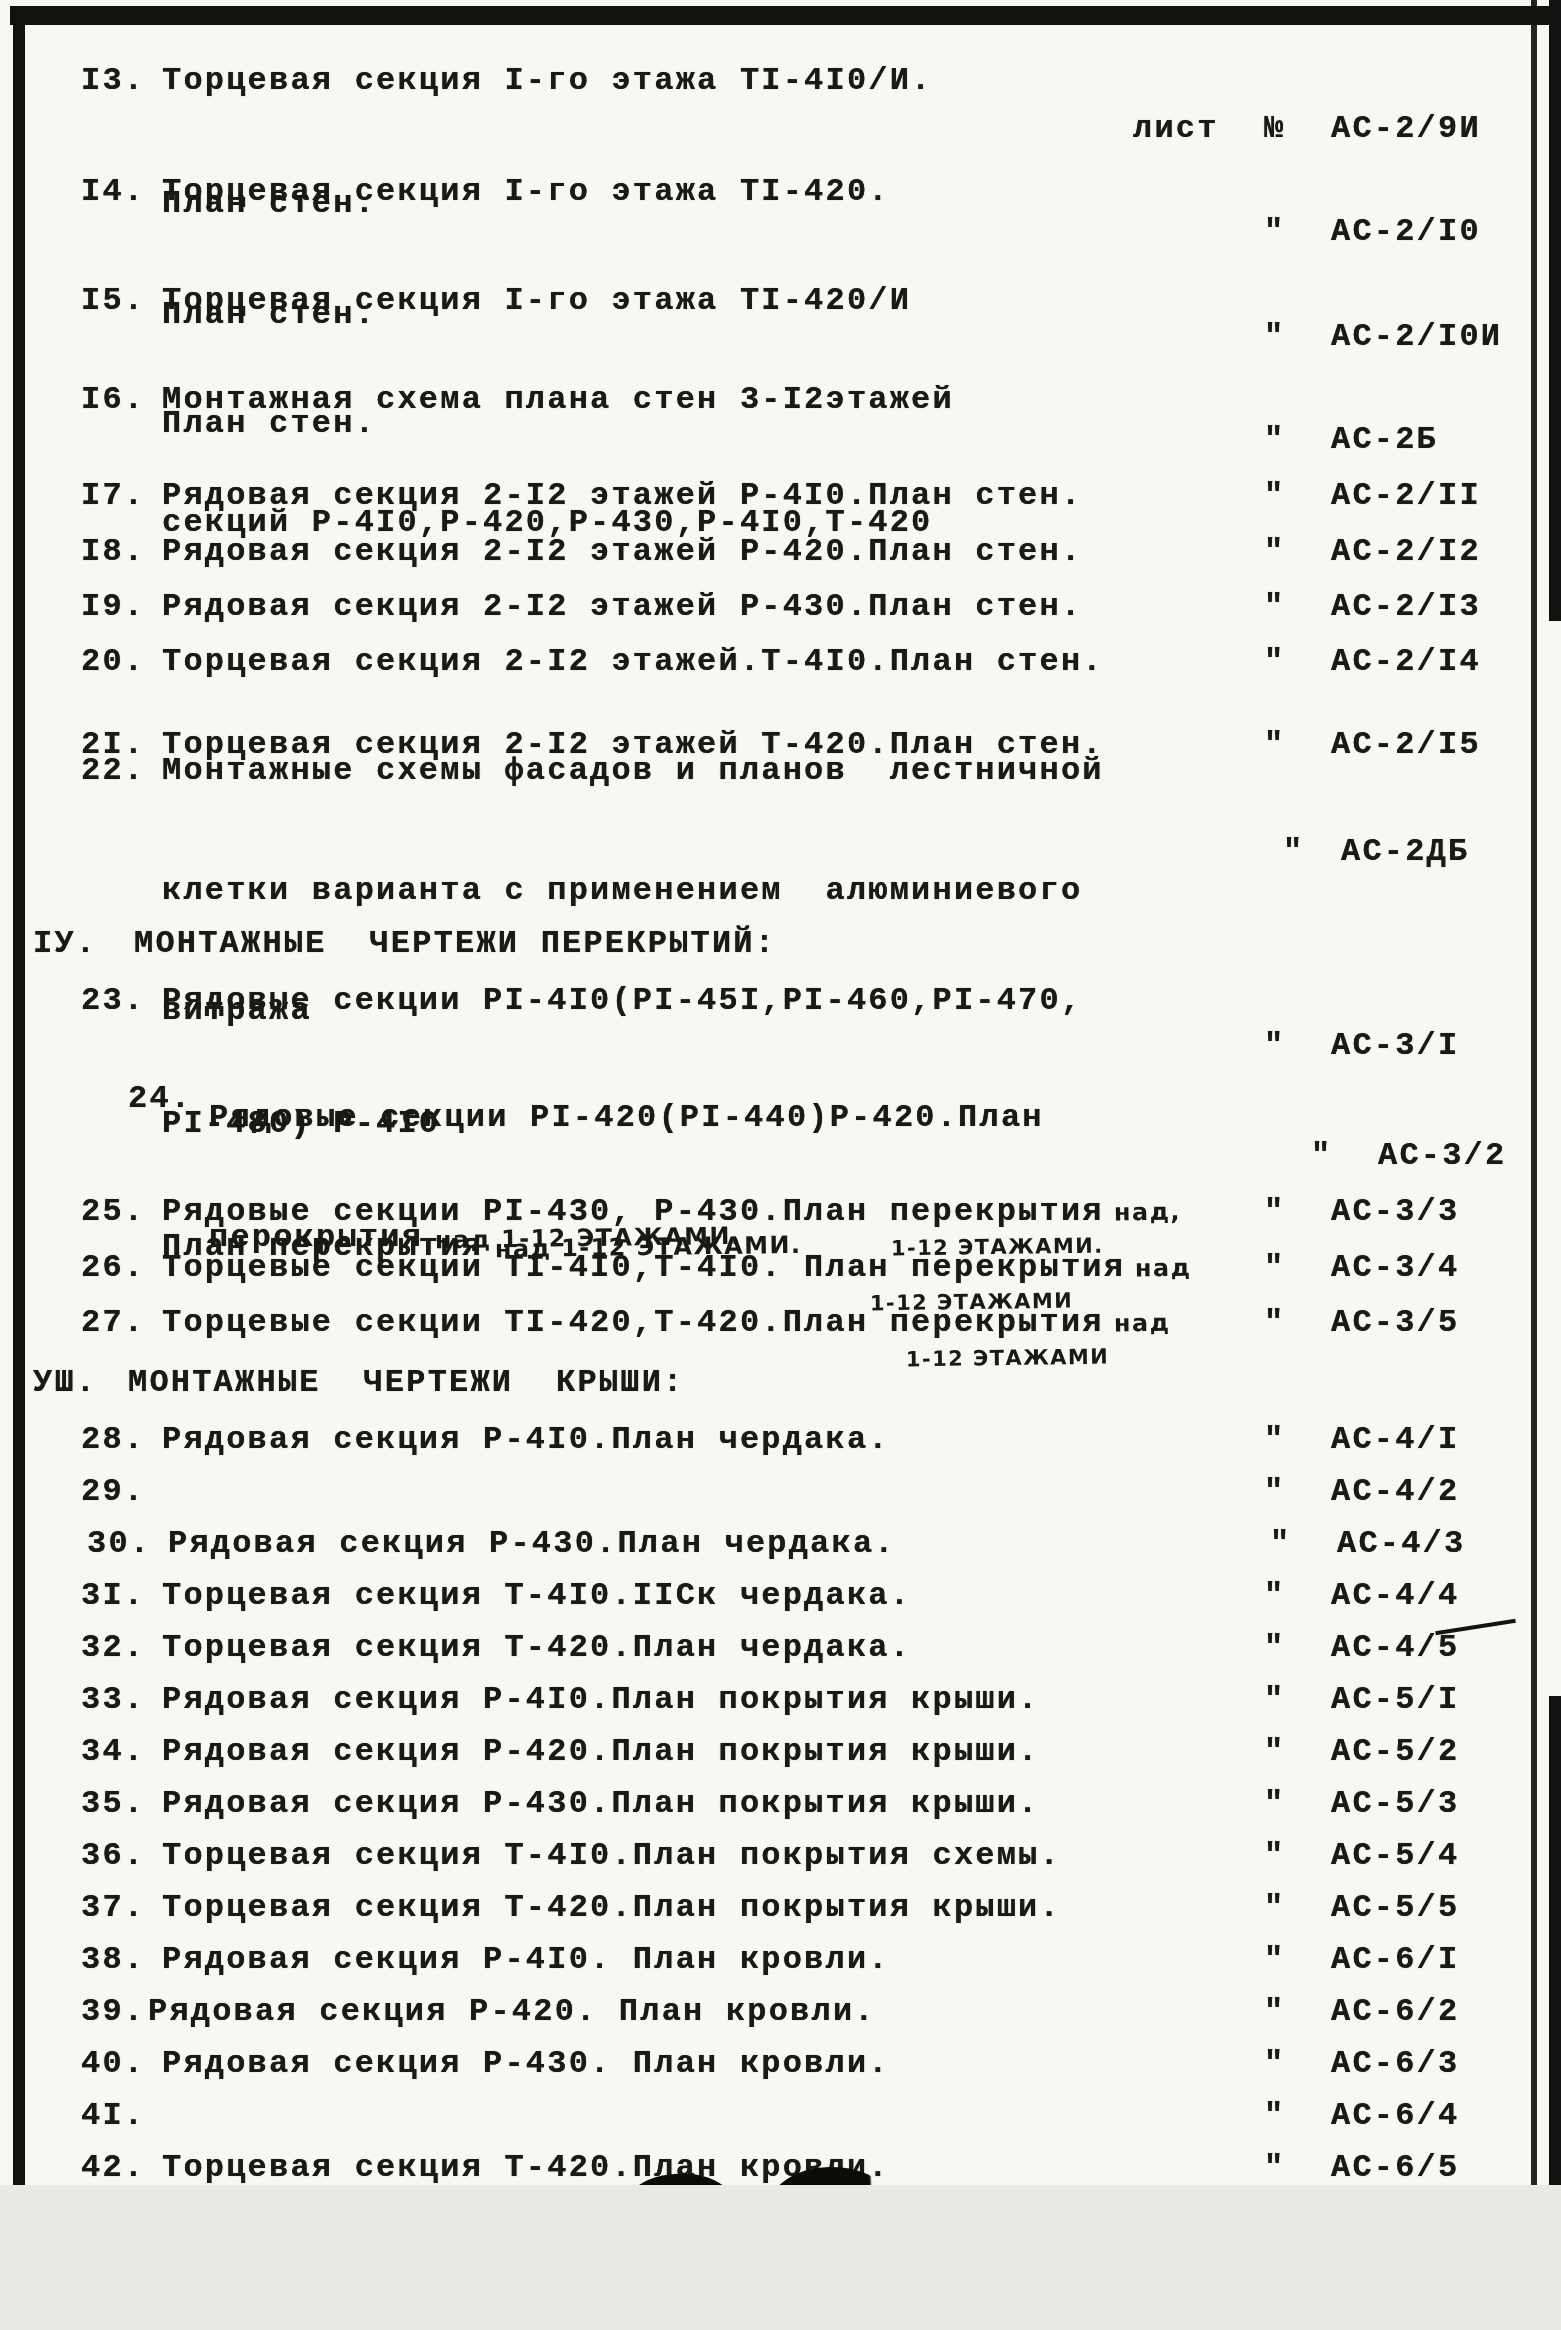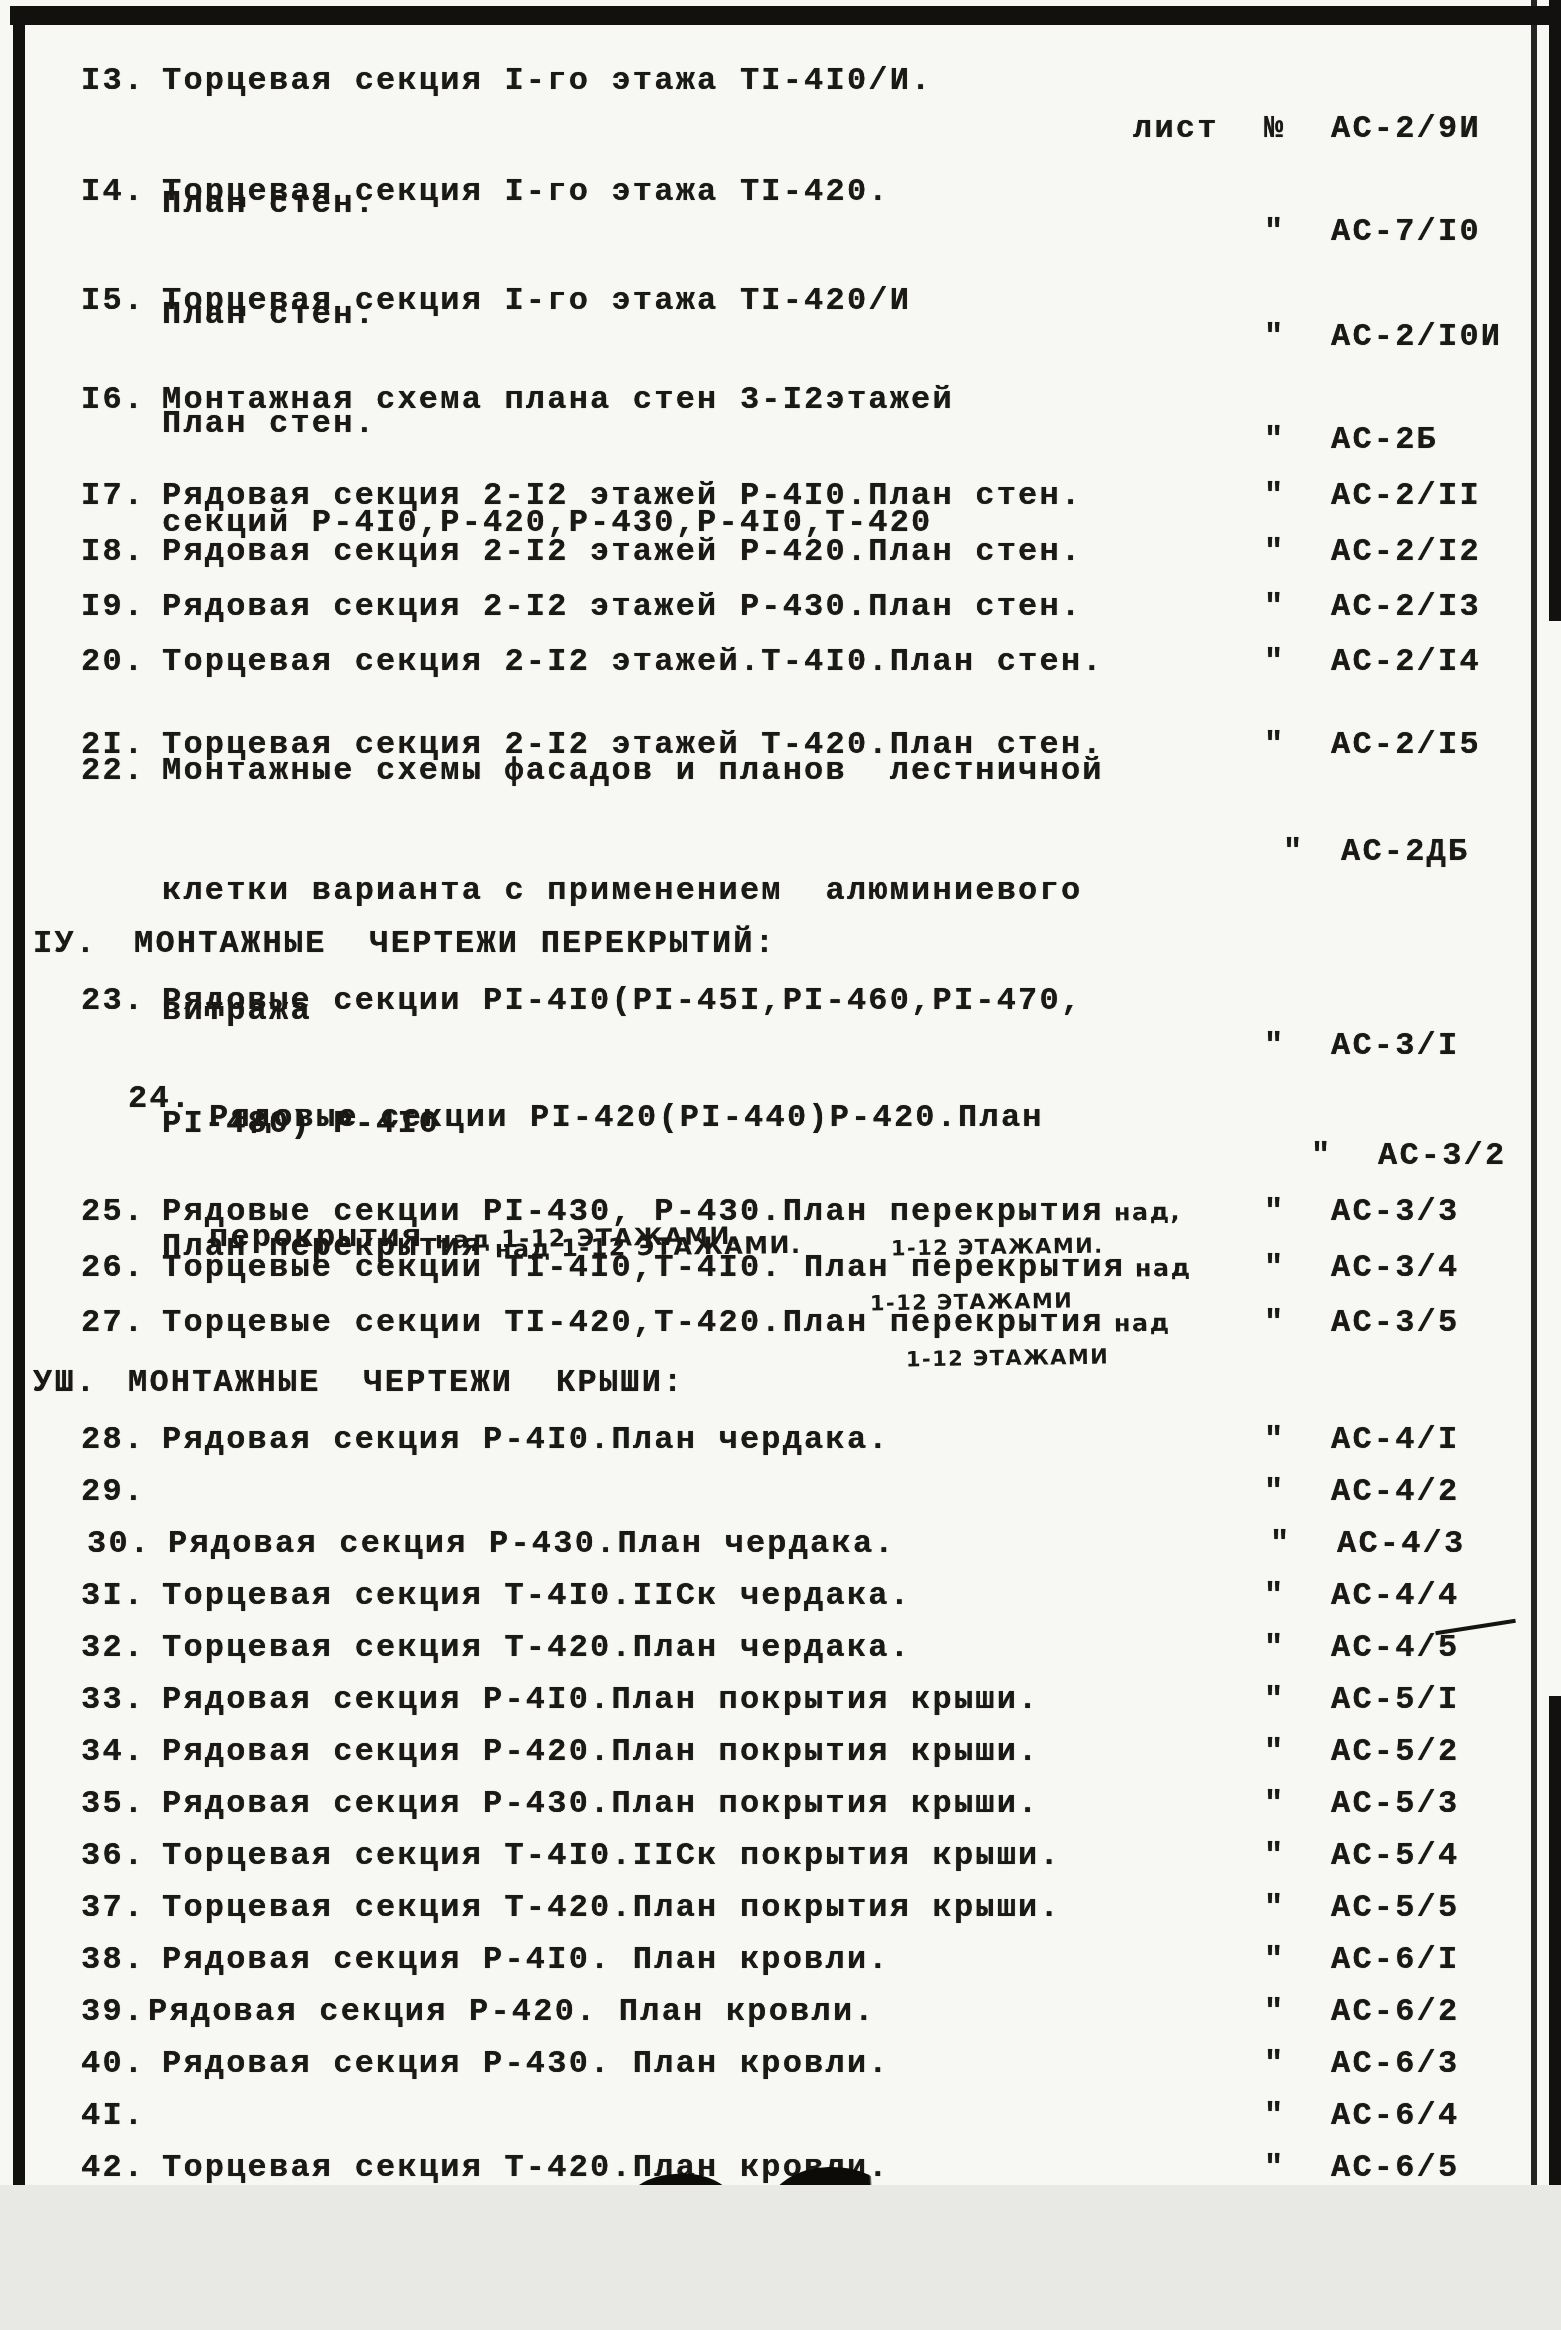--- a/index.html
+++ b/index.html
@@ -54,21 +54,21 @@
     <span class="listlabel" style="top:48px;">лист</span>
     <span class="nsign" style="top:48px;">№</span>
     <span class="sheet" style="top:48px;">АС-2/9И</span>
   </div>
 
   <div class="row t" style="top:172px;">
     <span class="num">I4.</span>
     <div class="body"><div class="ln">Торцевая секция I-го этажа ТI-420.</div>
       <div class="ln">План стен.</div></div>
     <span class="q" style="top:40px;">"</span>
-    <span class="sheet" style="top:40px;">АС-7/I0</span>
+    <span class="sheet" style="top:40px;">АС-2/I0</span>
   </div>
 
   <div class="row t" style="top:281px;">
     <span class="num">I5.</span>
     <div class="body"><div class="ln">Торцевая секция I-го этажа ТI-420/И</div>
       <div class="ln">План стен.</div></div>
     <span class="q" style="top:36px;">"</span>
     <span class="sheet" style="top:36px;">АС-2/I0И</span>
   </div>
 
@@ -217,21 +217,21 @@
     <span class="sheet">АС-5/2</span>
   </div>
   <div class="row t" style="top:1784px;">
     <span class="num">35.</span>
     <div class="body"><div class="ln">Рядовая секция Р-430.План покрытия крыши.</div></div>
     <span class="q">"</span>
     <span class="sheet">АС-5/3</span>
   </div>
   <div class="row t" style="top:1836px;">
     <span class="num">36.</span>
-    <div class="body"><div class="ln">Торцевая секция Т-4I0.IIСк покрытия крыши.</div></div>
+    <div class="body"><div class="ln">Торцевая секция Т-4I0.План покрытия схемы.</div></div>
     <span class="q">"</span>
     <span class="sheet">АС-5/4</span>
   </div>
   <div class="row t" style="top:1888px;">
     <span class="num">37.</span>
     <div class="body"><div class="ln">Торцевая секция Т-420.План покрытия крыши.</div></div>
     <span class="q">"</span>
     <span class="sheet">АС-5/5</span>
   </div>
   <div class="row t" style="top:1940px;">

